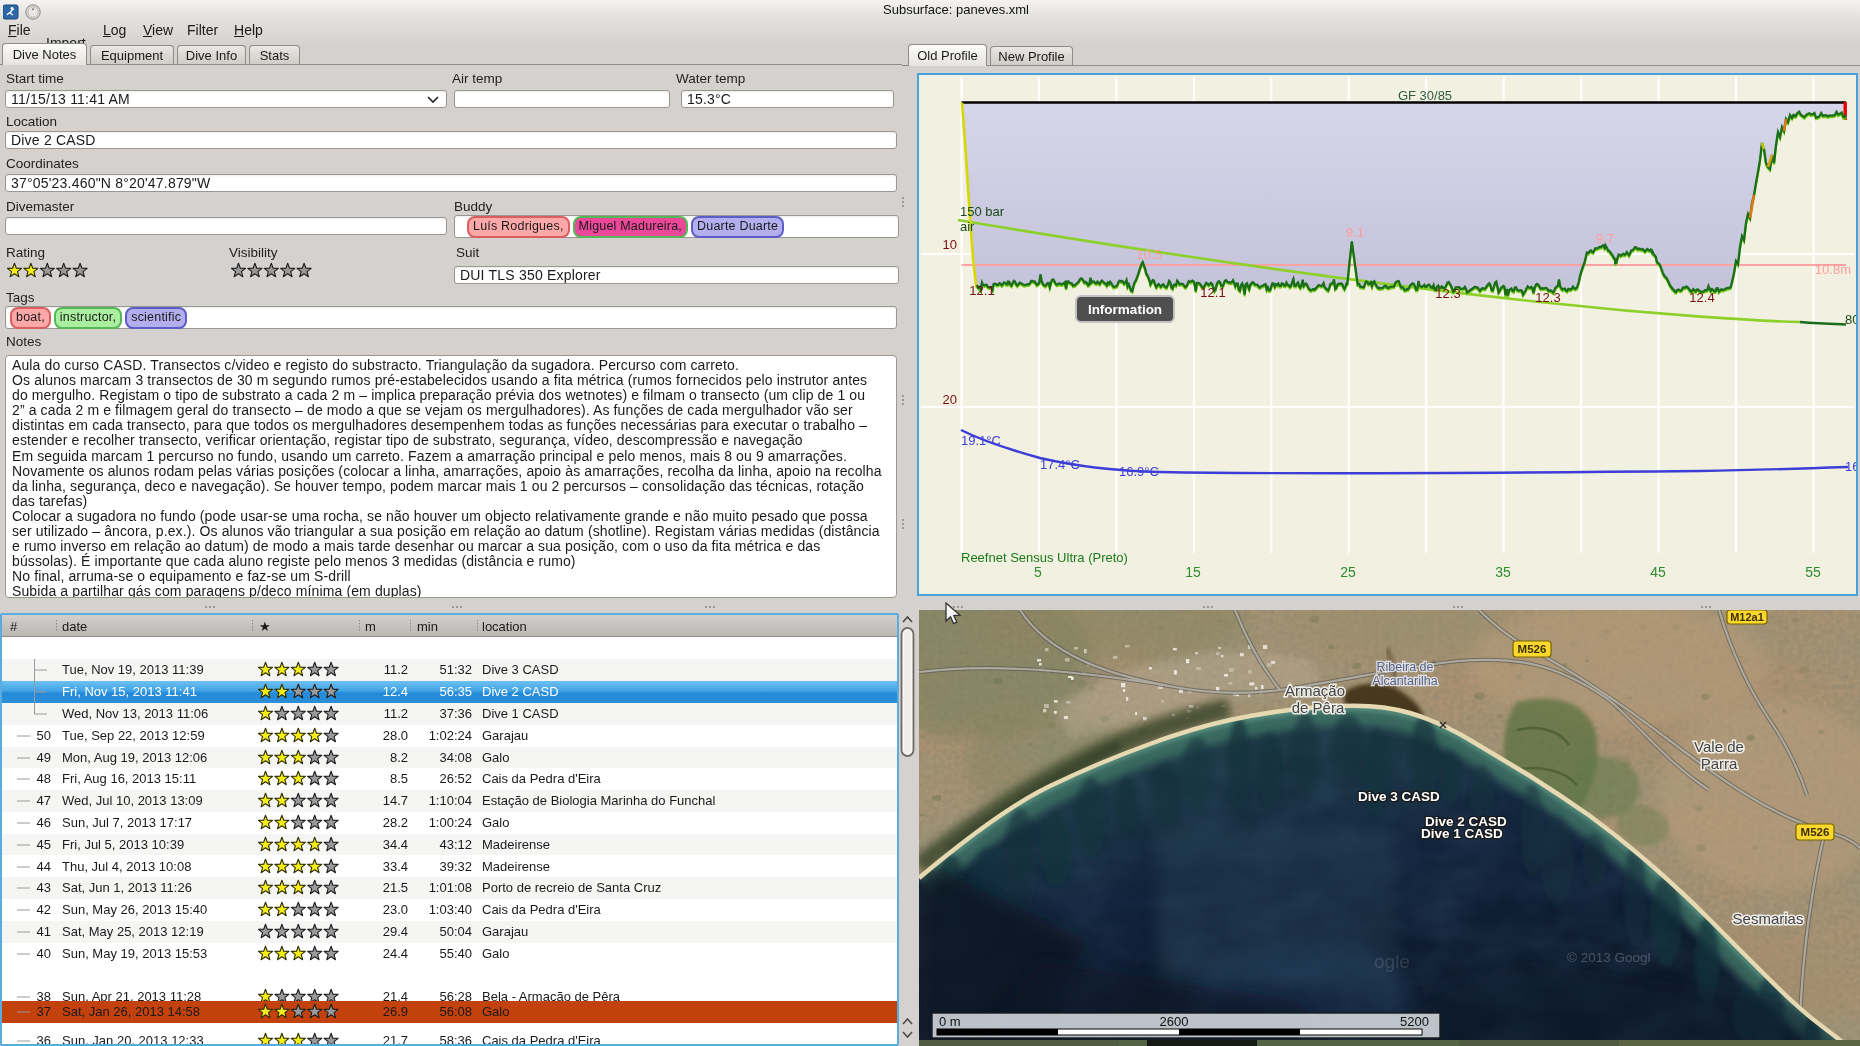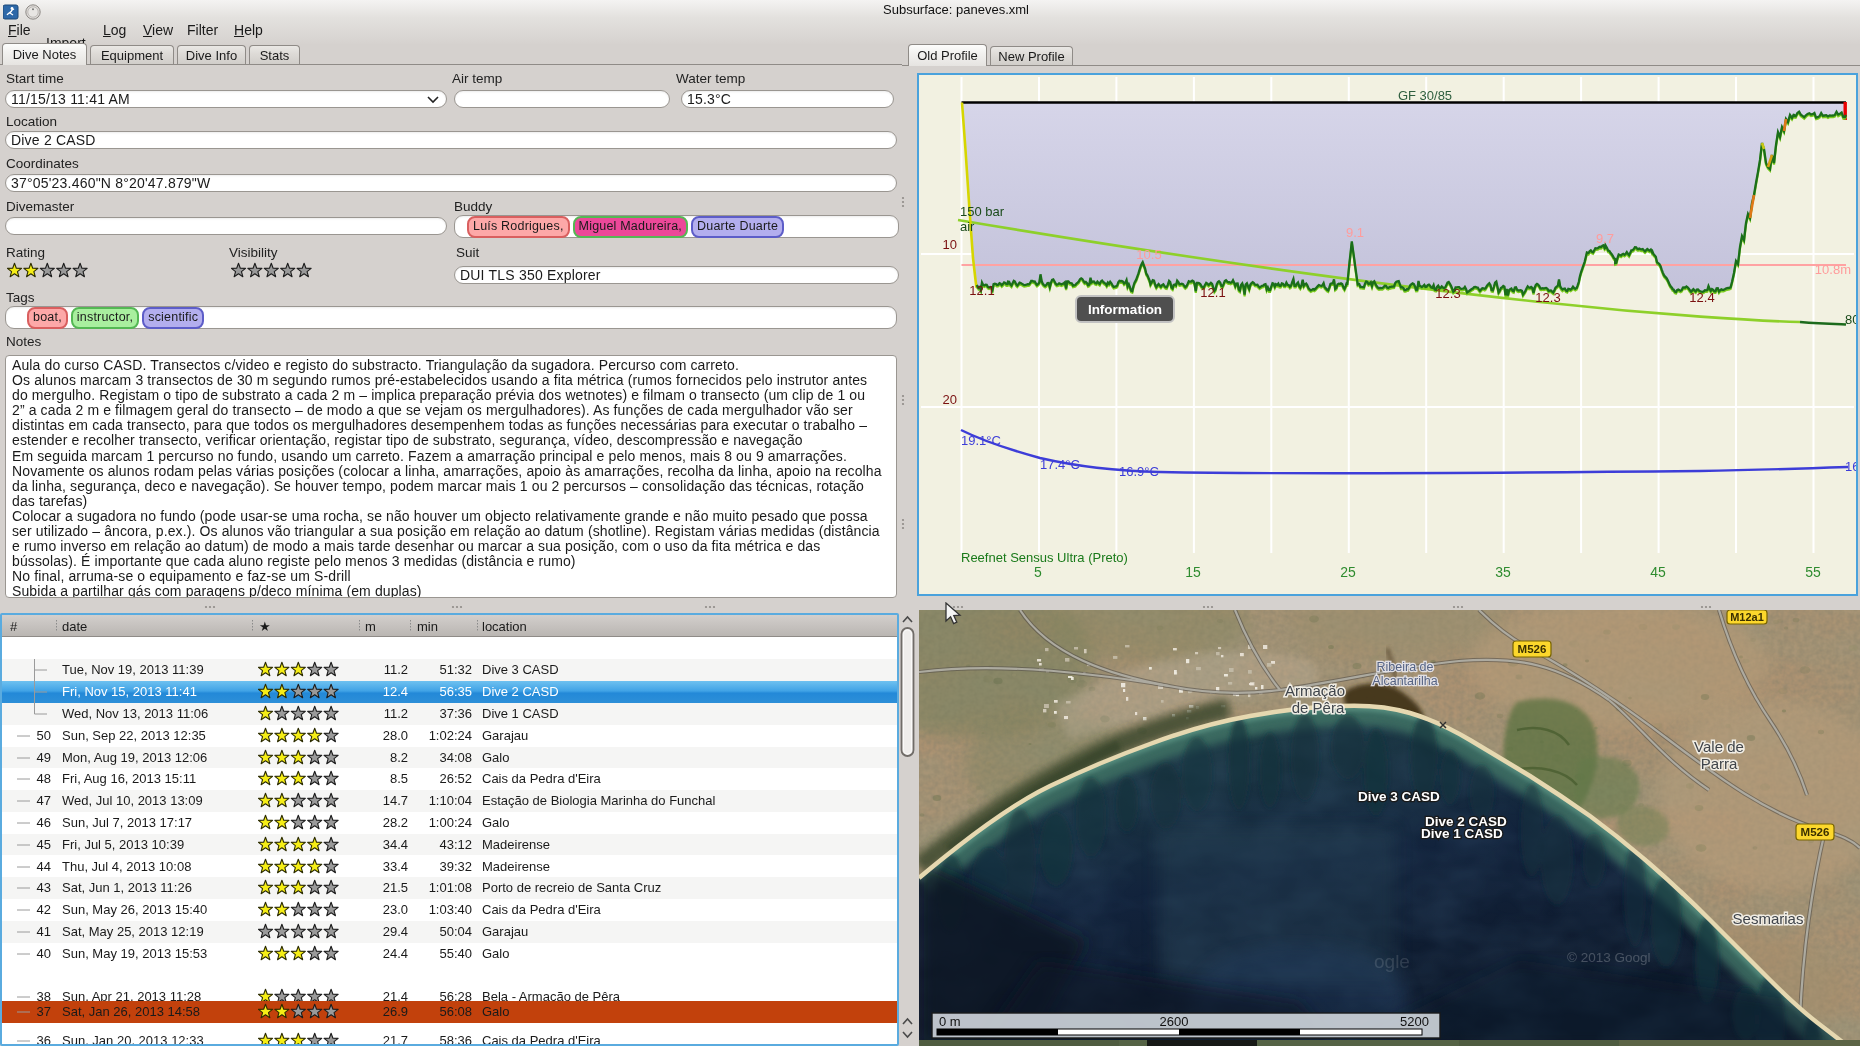--- a/index.html
+++ b/index.html
@@ -1,19 +1,19 @@
 <!DOCTYPE html>
 <html><head><meta charset="utf-8"><style>
 *{margin:0;padding:0;box-sizing:border-box}
 html,body{width:1860px;height:1046px;overflow:hidden}
 body{font-family:"Liberation Sans",sans-serif;font-size:13px;color:#1a1a1a;
 background:#d5d1ce;position:relative}
 .abs{position:absolute}
 .lbl{position:absolute;font-size:13.5px;color:#222}
-.inp{position:absolute;background:#fff;border:1px solid #9a9691;border-radius:9px;
+.inp{position:absolute;background:#fff;border:1px solid #9a9691;border-radius:3px;
 font-size:14px;letter-spacing:0.2px;padding:0 0 0 5px;display:flex;align-items:center;box-shadow:inset 0 1px 2px rgba(0,0,0,0.08)}
 .tab{position:absolute;border:1px solid #8f8b87;border-bottom:none;border-radius:4px 4px 0 0;
 display:flex;align-items:center;justify-content:center;font-size:13px;color:#1a1a1a}
 .tabact{background:linear-gradient(180deg,#fdfdfc,#f2f1ef 40%,#e6e4e1);height:22px;z-index:3}
 .tabin{background:linear-gradient(180deg,#eae8e5,#dedbd7 40%,#cfccc8);height:20px;z-index:1}
 .trow{position:absolute;left:2px;width:895px;height:21.8px;font-size:13px}
 .trow span{top:3px;white-space:nowrap}
 .trow.sel{color:#fff}
 .pill{display:inline-block;border-radius:8px;padding:0px 4px 2px 4px;font-size:12.5px;line-height:16px;margin-right:3px}
 </style></head><body>
@@ -100,21 +100,21 @@
     </g>
     <g transform="translate(49.199999999999996,0)">
       <path d="M7.50,0.80 L9.32,5.69 L14.54,5.91 L10.45,9.16 L11.85,14.19 L7.50,11.30 L3.15,14.19 L4.55,9.16 L0.46,5.91 L5.68,5.69 Z" fill="#9a9a9a" stroke="#1c1c1c" stroke-width="1.1" stroke-linejoin="round"></path>
     </g>
     <g transform="translate(65.6,0)">
       <path d="M7.50,0.80 L9.32,5.69 L14.54,5.91 L10.45,9.16 L11.85,14.19 L7.50,11.30 L3.15,14.19 L4.55,9.16 L0.46,5.91 L5.68,5.69 Z" fill="#9a9a9a" stroke="#1c1c1c" stroke-width="1.1" stroke-linejoin="round"></path>
     </g>
   </svg>
 <div class="inp" style="left:454px;top:266px;width:445px;height:18px">DUI TLS 350 Explorer</div>
 <div class="lbl" style="left:6px;top:290px">Tags</div>
-<div class="inp" style="left:5px;top:306px;width:892px;height:23px;padding-left:21px">
+<div class="inp" style="left:5px;top:306px;width:892px;height:23px;padding-left:4px">
 <span class="pill" style="background:#fda8a8;border:2px solid #d95f5f">boat,</span>
 <span class="pill" style="background:#a9ef9f;border:2px solid #54b854">instructor,</span>
 <span class="pill" style="background:#b3aeee;border:2px solid #5d5dc8">scientific</span>
   </div>
 <div class="lbl" style="left:6px;top:334px">Notes</div>
 <div class="abs" style="left:5px;top:355px;width:892px;height:243px;background:#fff;border:1px solid #9a9691;border-radius:4px;
 padding:2px 0 0 6px;font-size:14px;letter-spacing:0.12px;line-height:15.1px;white-space:pre;overflow:hidden">Aula do curso CASD. Transectos c/video e registo do substracto. Triangulação da sugadora. Percurso com carreto.
 Os alunos marcam 3 transectos de 30 m segundo rumos pré-estabelecidos usando a fita métrica (rumos fornecidos pelo instrutor antes
 do mergulho. Registam o tipo de substrato a cada 2 m – implica preparação prévia dos wetnotes) e filmam o transecto (um clip de 1 ou
 2” a cada 2 m e filmagem geral do transecto – de modo a que se vejam os mergulhadores). As funções de cada mergulhador vão ser
@@ -268,21 +268,21 @@
         </svg>
 <span style="position:absolute;right:489px">11.2</span>
 <span style="position:absolute;right:425px">37:36</span>
 <span style="position:absolute;left:480px">Dive 1 CASD</span>
       </div>
       <div class="trow" style="top:722.7px;background:#ffffff">
         <svg style="position:absolute;left:0;top:0" width="40" height="22">
           <path d="M15,11 H28" stroke="#9a9a9a" stroke-width="1"></path>
         </svg>
         <span style="position:absolute;right:846px">50</span>
-<span style="position:absolute;left:60px">Sun, Sep 22, 2013 12:35</span>
+<span style="position:absolute;left:60px">Tue, Sep 22, 2013 12:59</span>
 <svg style="position:absolute;left:256px;top:2px" width="82" height="17" viewBox="0 -0.5 82 17">
           <g transform="translate(0.0,0)">
             <path d="M7.50,0.80 L9.32,5.69 L14.54,5.91 L10.45,9.16 L11.85,14.19 L7.50,11.30 L3.15,14.19 L4.55,9.16 L0.46,5.91 L5.68,5.69 Z" fill="#f6ee16" stroke="#2b2b00" stroke-width="1.1" stroke-linejoin="round"></path>
           </g>
           <g transform="translate(16.4,0)">
             <path d="M7.50,0.80 L9.32,5.69 L14.54,5.91 L10.45,9.16 L11.85,14.19 L7.50,11.30 L3.15,14.19 L4.55,9.16 L0.46,5.91 L5.68,5.69 Z" fill="#f6ee16" stroke="#2b2b00" stroke-width="1.1" stroke-linejoin="round"></path>
           </g>
           <g transform="translate(32.8,0)">
             <path d="M7.50,0.80 L9.32,5.69 L14.54,5.91 L10.45,9.16 L11.85,14.19 L7.50,11.30 L3.15,14.19 L4.55,9.16 L0.46,5.91 L5.68,5.69 Z" fill="#f6ee16" stroke="#2b2b00" stroke-width="1.1" stroke-linejoin="round"></path>
           </g>

